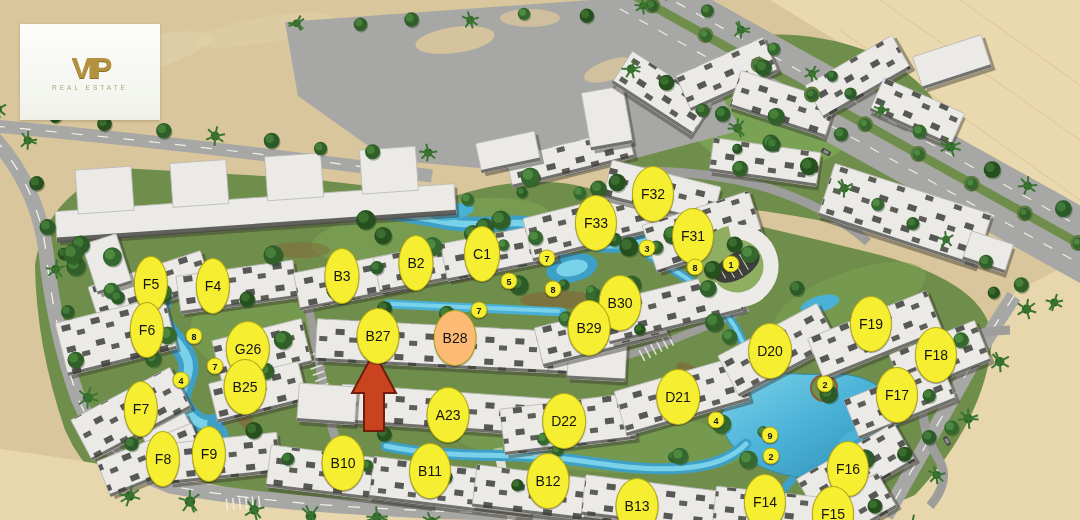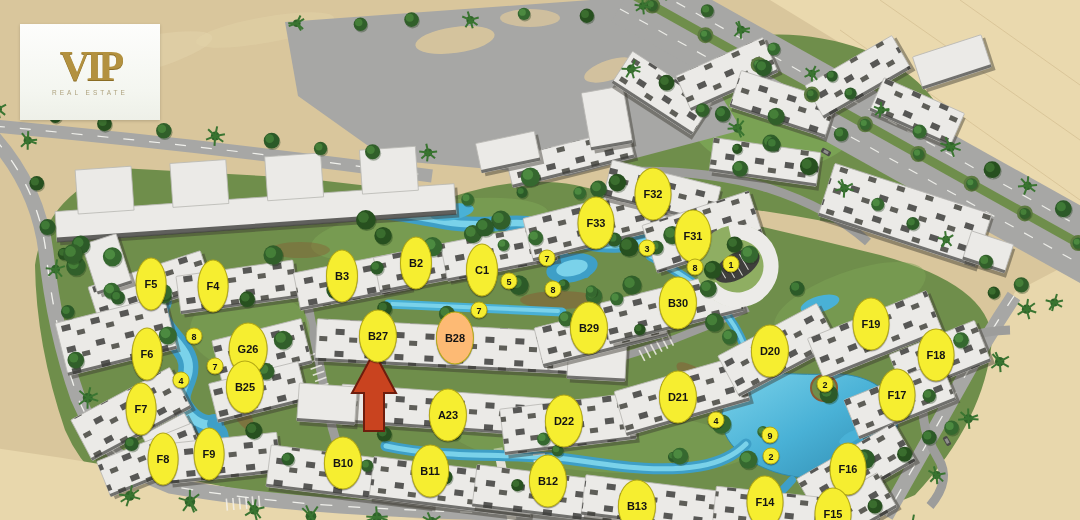--- a/index.html
+++ b/index.html
@@ -2,31 +2,31 @@
 <html><head>
 <meta charset="utf-8">
 <style>
   html,body{margin:0;padding:0;background:#d9c69c;}
   .stage{position:relative;width:1080px;height:520px;overflow:hidden;
          font-family:"Liberation Sans",sans-serif;background:#d9c69c;}
   .stage svg{position:absolute;left:0;top:0;}
   #labels-layer{position:absolute;left:0;top:0;width:1080px;height:520px;}
   .bldg-label{position:absolute;transform:translate(-50%,-50%);
       background:#f6ee30;border:1px solid #b4aa15;border-radius:50%;
-      padding:20px 8px;font-size:11px;font-weight:bold;color:#141414;line-height:1;
+      padding:20px 8px;font-size:14px;font-weight:normal;color:#141414;line-height:1;
       white-space:nowrap;box-shadow:0 1px 1px rgba(0,0,0,.4);}
   .amenity{position:absolute;transform:translate(-50%,-50%);
       width:15px;height:15px;background:#f6ee30;border:1px solid #b4aa15;border-radius:50%;
       font-size:9px;font-weight:bold;color:#141414;display:flex;align-items:center;
       justify-content:center;box-shadow:0 1px 1px rgba(0,0,0,.4);}
   .logo-card{position:absolute;left:20px;top:24px;width:140px;height:96px;
       background:linear-gradient(180deg,#fdfdfc 0%,#f4f6f0 70%,#eef0e8 100%);
       display:flex;flex-direction:column;align-items:center;justify-content:center;
       box-shadow:0 1px 3px rgba(0,0,0,.18);}
-  .logo-mark{font-family:Liberation Serif, serif;font-size:42px;line-height:.9;
+  .logo-mark{font-family:Liberation Sans, sans-serif;font-size:30px;line-height:.9;
       font-weight:bold;letter-spacing:-4px;color:#b3913f;
       text-shadow:0 1px 0 #8a6c24;}
   .logo-sub{font-size:6.5px;letter-spacing:3px;color:#9d8d62;margin-top:3px;opacity:.8;}
 </style>
 </head>
 <body>
 
 <div class="stage">
 <svg width="1080" height="520" viewBox="0 0 1080 520">
   <defs>
@@ -1096,42 +1096,42 @@
         <circle cx="749.5160351647064" cy="254.24775417428464" r="8.740173854166642" fill="#35682f"></circle>
         <circle cx="747.3309917011647" cy="252.06271071074298" r="4.807095619791653" fill="#4c8a40"></circle>
       </g>
 
   <polygon id="arrow" stroke="#6e1d0d" stroke-width="2" points="374,352 396,393 384,393 384,431 364,431 364,393 352,393" fill="#c9431f"></polygon>
 </svg>
 
 <div id="labels-layer">
       <div class="bldg-label" style="left: 138px; top: 284px; background: rgb(246, 238, 48); margin-left: 13px;">F5</div>
       <div class="bldg-label" style="left: 213px; top: 286px; background: rgb(246, 238, 48);">F4</div>
-      <div class="bldg-label" style="left: 147px; top: 330px; background: rgb(246, 238, 48); margin-top: 24px;">F6</div>
+      <div class="bldg-label" style="left: 147px; top: 330px; background: rgb(246, 238, 48);">F6</div>
       <div class="bldg-label" style="left: 248px; top: 349px; background: rgb(246, 238, 48);">G26</div>
       <div class="bldg-label" style="left: 245px; top: 387px; background: rgb(246, 238, 48);">B25</div>
       <div class="bldg-label" style="left: 141px; top: 409px; background: rgb(246, 238, 48);">F7</div>
       <div class="bldg-label" style="left: 135px; top: 459px; background: rgb(246, 238, 48); margin-left: 28px;">F8</div>
       <div class="bldg-label" style="left: 209px; top: 454px; background: rgb(246, 238, 48);">F9</div>
       <div class="bldg-label" style="left: 342px; top: 276px; background: rgb(246, 238, 48);">B3</div>
       <div class="bldg-label" style="left: 416px; top: 263px; background: rgb(246, 238, 48);">B2</div>
-      <div class="bldg-label" style="left: 482px; top: 254px; background: rgb(246, 238, 48); margin-top: 16px;">C1</div>
+      <div class="bldg-label" style="left: 482px; top: 254px; background: rgb(246, 238, 48);">C1</div>
       <div class="bldg-label" style="left: 378px; top: 336px; background: rgb(246, 238, 48);">B27</div>
       <div class="bldg-label" style="left: 455px; top: 338px; background: #fdba74;">B28</div>
       <div class="bldg-label" style="left: 448px; top: 415px; background: rgb(246, 238, 48);">A23</div>
       <div class="bldg-label" style="left: 343px; top: 463px; background: rgb(246, 238, 48);">B10</div>
       <div class="bldg-label" style="left: 430px; top: 471px; background: rgb(246, 238, 48);">B11</div>
       <div class="bldg-label" style="left: 548px; top: 481px; background: rgb(246, 238, 48); text-align: right;">B12</div>
       <div class="bldg-label" style="left: 637px; top: 488px; background: rgb(246, 238, 48); margin-top: 18px;">B13</div>
       <div class="bldg-label" style="left: 564px; top: 421px; background: rgb(246, 238, 48);">D22</div>
       <div class="bldg-label" style="left: 678px; top: 397px; background: rgb(246, 238, 48);">D21</div>
       <div class="bldg-label" style="left: 653px; top: 194px; background: rgb(246, 238, 48);">F32</div>
       <div class="bldg-label" style="left: 596px; top: 223px; background: rgb(246, 238, 48);">F33</div>
       <div class="bldg-label" style="left: 693px; top: 236px; background: rgb(246, 238, 48);">F31</div>
-      <div class="bldg-label" style="left: 678px; top: 303px; background: rgb(246, 238, 48);">B30</div>
+      <div class="bldg-label" style="left: 620px; top: 303px; background: rgb(246, 238, 48);">B30</div>
       <div class="bldg-label" style="left: 589px; top: 328px; background: rgb(246, 238, 48); text-align: center;">B29</div>
       <div class="bldg-label" style="left: 770px; top: 351px; background: rgb(246, 238, 48);">D20</div>
       <div class="bldg-label" style="left: 871px; top: 324px; background: rgb(246, 238, 48); text-align: center;">F19</div>
       <div class="bldg-label" style="left: 936px; top: 355px; background: rgb(246, 238, 48);">F18</div>
       <div class="bldg-label" style="left: 897px; top: 395px; background: rgb(246, 238, 48);">F17</div>
       <div class="bldg-label" style="left: 848px; top: 469px; background: rgb(246, 238, 48);">F16</div>
       <div class="bldg-label" style="left: 833px; top: 514px; background: rgb(246, 238, 48);">F15</div>
       <div class="bldg-label" style="left: 765px; top: 502px; background: rgb(246, 238, 48);">F14</div>
       <div class="amenity" style="left: 194px; top: 336px; background: rgb(246, 238, 48);">8</div>
       <div class="amenity" style="left: 215px; top: 366px; background: rgb(246, 238, 48);">7</div>

